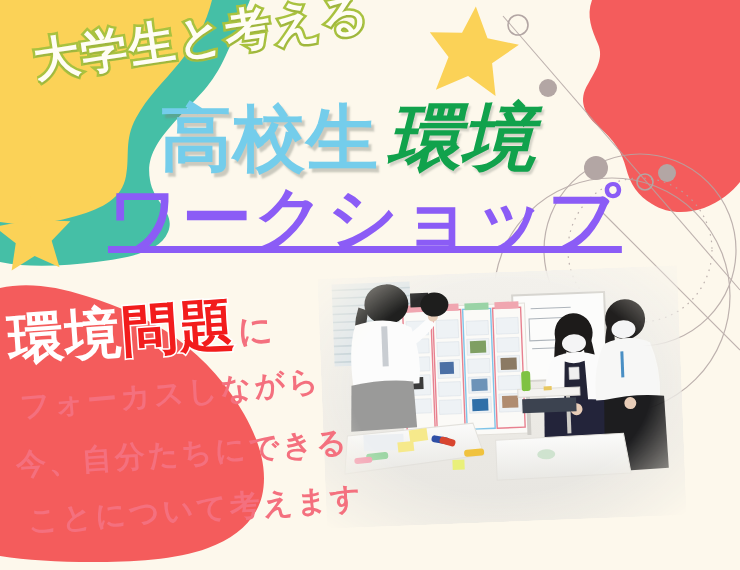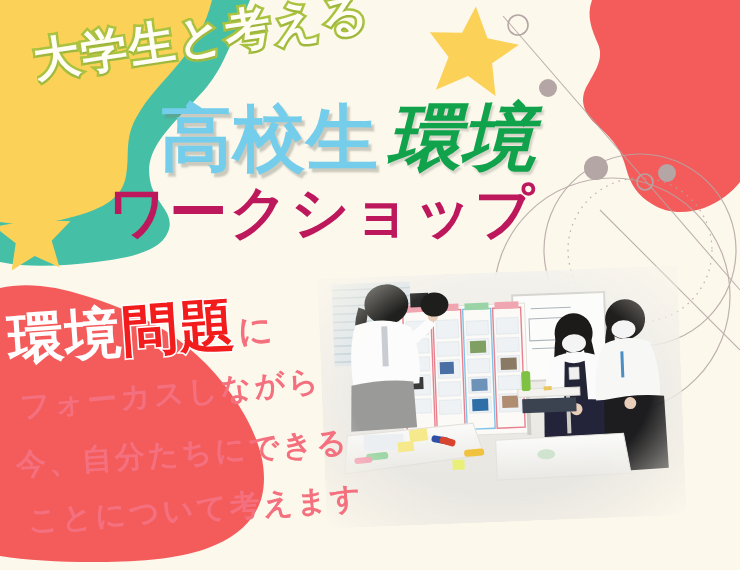--- a/index.html
+++ b/index.html
@@ -43,22 +43,23 @@
   }
   #line1 .kankyo{
     font-size:74px;font-weight:800;color:#11a24c;
     font-style:italic;letter-spacing:0px;
     text-shadow:2px 3px 2px rgba(120,125,115,.30);
   }
 
   
   #line2{
     left:108px;top:183px;
-    font-size:58px;font-weight:700;color:#be185d;
+    font-size:70px;font-weight:700;color:#8b5cf6;
     letter-spacing:2px;
+    text-decoration:underline;
   }
 
   
   #lead{
     left:8px;top:312px;
     transform:rotate(-4deg);transform-origin:left center;
     display:flex;align-items:baseline;
   }
   #lead .w{
     font-size:56px;font-weight:800;color:#ffffff;letter-spacing:1px;

